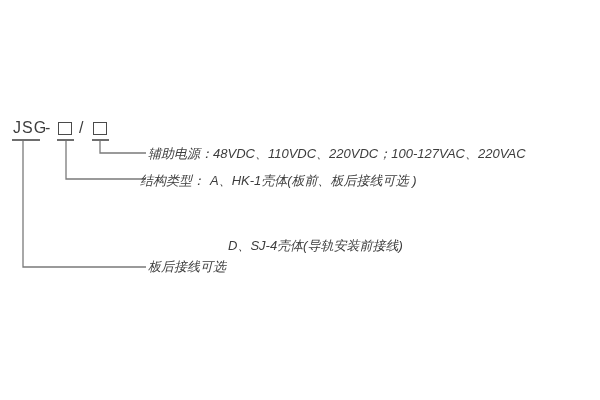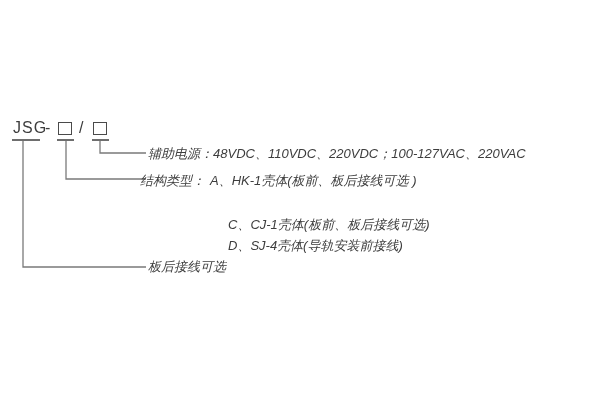--- a/index.html
+++ b/index.html
@@ -88,19 +88,18 @@
     <path d="M23 141 V267 H146"></path>
   </svg>
 
   <div class="label-row row-aux">辅助电源：48VDC、110VDC、220VDC；100-127VAC、220VAC</div>
 
   <div class="label-row row-structure">
     <span class="struct-label">结构类型：</span><span>A、HK-1壳体(板前、板后接线可选 )</span>
   </div>
 
 
-  <div class="label-row row-option-c">C、CJ-1壳体(板前、板后接线可选)</div>
 
   <div class="label-row row-option-d">D、SJ-4壳体(导轨安装前接线)</div>
 
   <div class="label-row row-product">板后接线可选</div>
 
 </div>
 
 </body></html>

